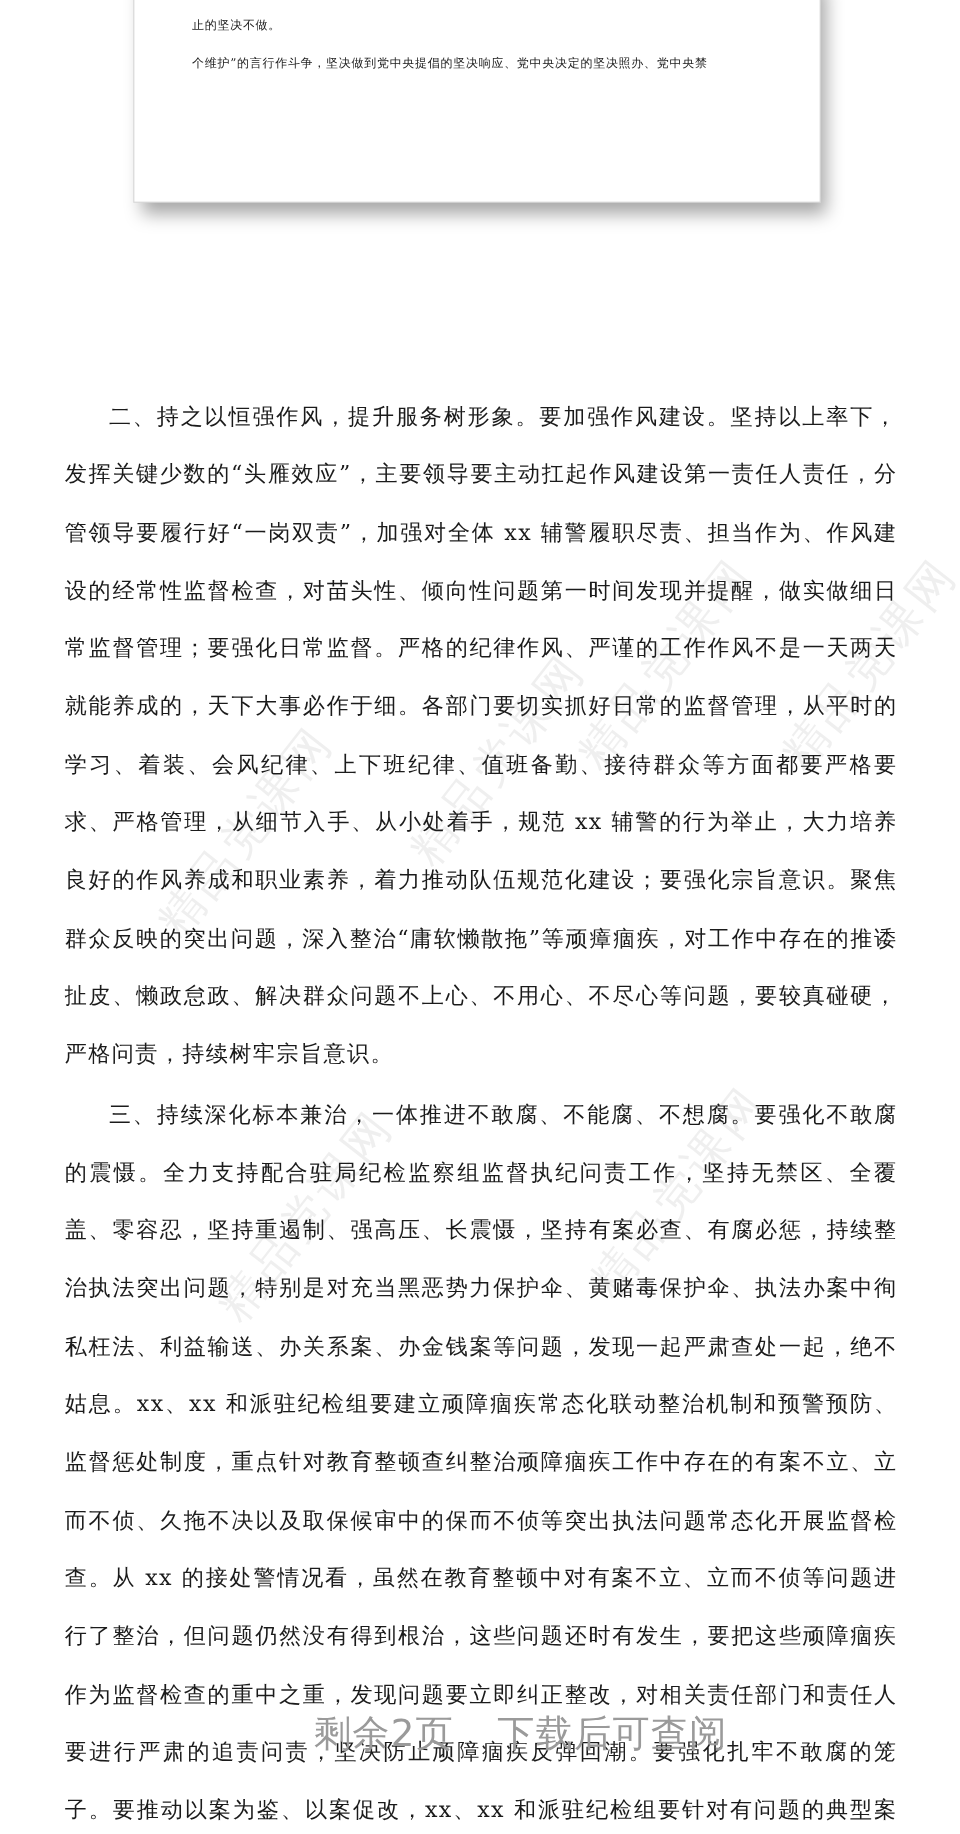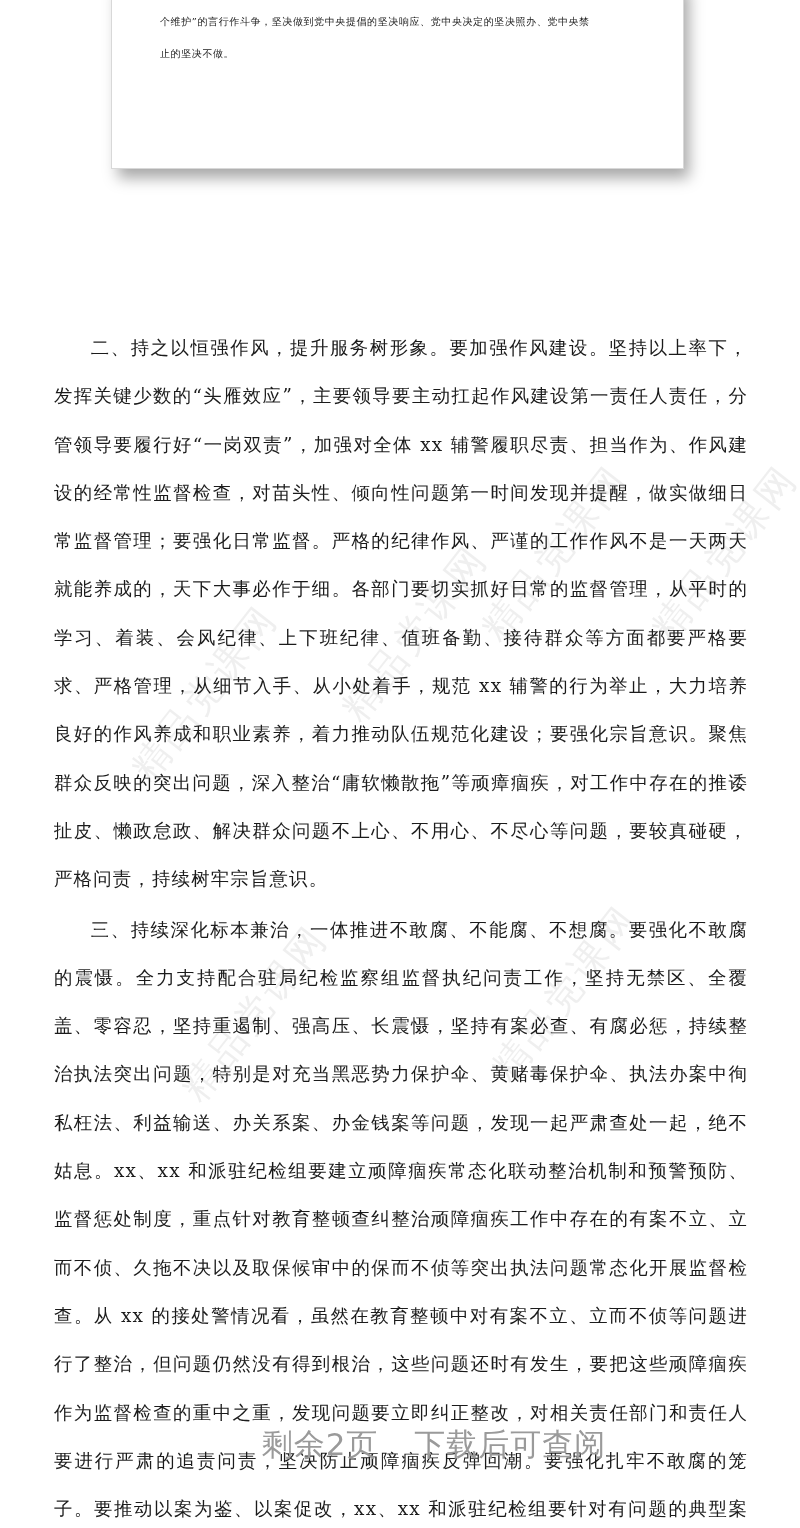--- a/index.html
+++ b/index.html
@@ -71,22 +71,22 @@
       letter-spacing: 1px;
       padding-left: 34px;
     }
     .more-banner span.gap { display: inline-block; width: 36px; }
   </style>
 </head>
 <body>
 
 <div class="page-card">
   <div class="card-text">
+    <p>止的坚决不做。</p>
     <p>个维护”的言行作斗争，坚决做到党中央提倡的坚决响应、党中央决定的坚决照办、党中央禁</p>
-    <p>止的坚决不做。</p>
   </div>
 </div>
 
 <div class="watermark" style="left:120px; top:760px;">精品党课网</div>
 <div class="watermark" style="left:330px; top:700px;">精品党课网</div>
 <div class="watermark" style="left:470px; top:620px;">精品党课网</div>
 <div class="watermark" style="left:640px; top:620px;">精品党课网</div>
 <div class="watermark" style="left:170px; top:1080px;">精品党课网</div>
 <div class="watermark" style="left:480px; top:1060px;">精品党课网</div>
 

